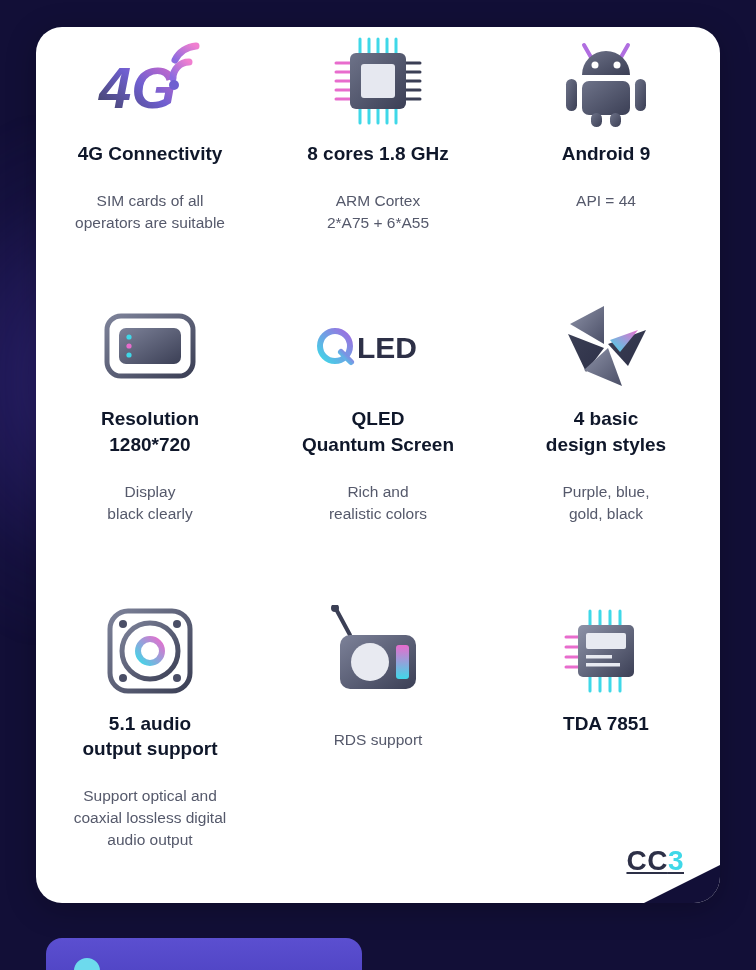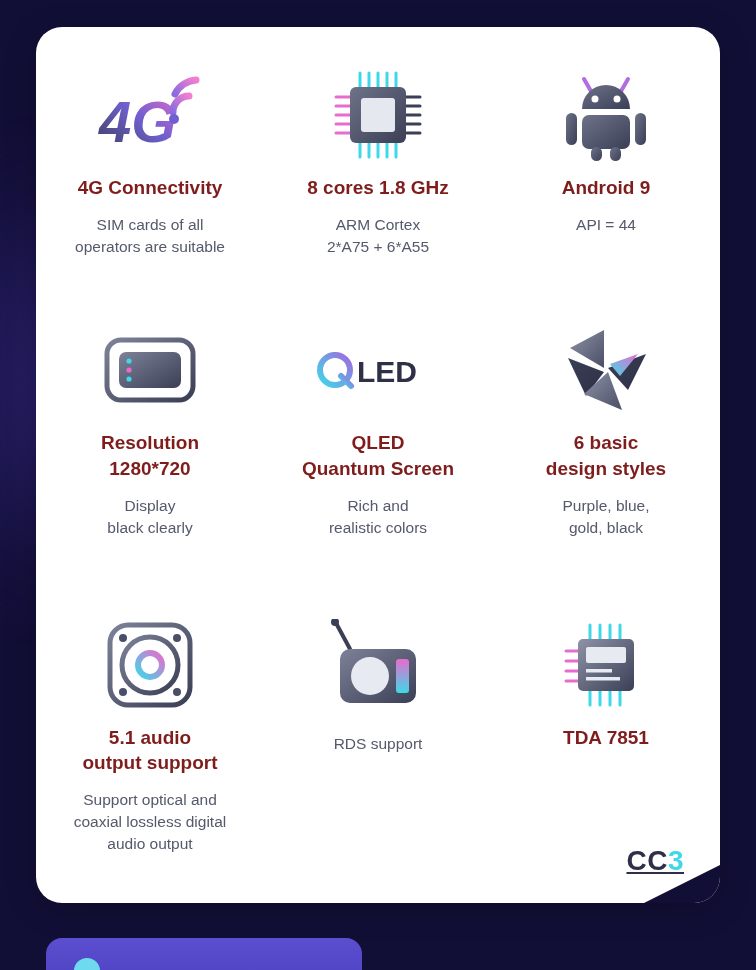--- a/index.html
+++ b/index.html
@@ -38,21 +38,20 @@
     background: #ffffff;
     border-radius: 26px;
     box-shadow: 0 6px 30px rgba(0,0,0,0.25);
     overflow: hidden;
   }
   .grid {
     position: absolute;
     left: 0;
     top: 0;
     width: 684px;
-    padding-top: 34px;
     box-sizing: border-box;
   }
   .row {
     display: flex;
     width: 684px;
   }
   .cell {
     width: 228px;
     display: flex;
     flex-direction: column;
@@ -61,30 +60,30 @@
   }
   .icon-wrap {
     height: 108px;
     display: flex;
     align-items: center;
     justify-content: center;
   }
   .title {
     font-size: 19px;
     font-weight: bold;
-    color: #7f1d1d;
+    color: #0f172a;
     line-height: 1.33;
     margin-top: 6px;
     white-space: pre-line;
   }
   .subtitle {
     font-size: 15.5px;
     color: #55596b;
     line-height: 1.42;
-    margin-top: 14px;
+    margin-top: 24px;
     white-space: pre-line;
   }
   .row-2 { margin-top: 58px; }
   .row-3 { margin-top: 72px; }
 
   
   .brand {
     position: absolute;
     right: 36px;
     bottom: 26px;
@@ -295,21 +294,21 @@
                   <stop offset="100%" stop-color="#e86ccd"></stop>
                 </linearGradient>
               </defs>
               <path d="M46 44 L46 6 L12 24 Z" fill="url(#pw1)"></path>
               <path d="M50 44 L88 30 L70 66 Z" fill="url(#pw2)"></path>
               <path d="M46 48 L10 34 L28 72 Z" fill="url(#pw2)"></path>
               <path d="M50 48 L64 86 L26 70 Z" fill="url(#pw1)"></path>
               <path d="M52 40 L80 30 L62 52 Z" fill="url(#pwA)"></path>
             </svg>
           </div>
-          <div class="title">6 basic
+          <div class="title">4 basic
 design styles</div>
           <div class="subtitle">Purple, blue,
 gold, black</div>
         </div>
       </div>
 
       <div class="row row-3">
 
         <div class="cell">
           <div class="icon-wrap">

